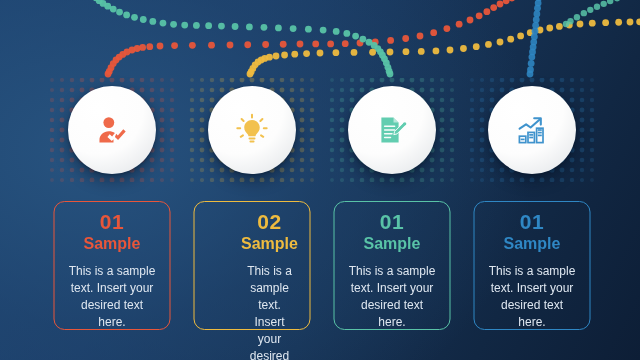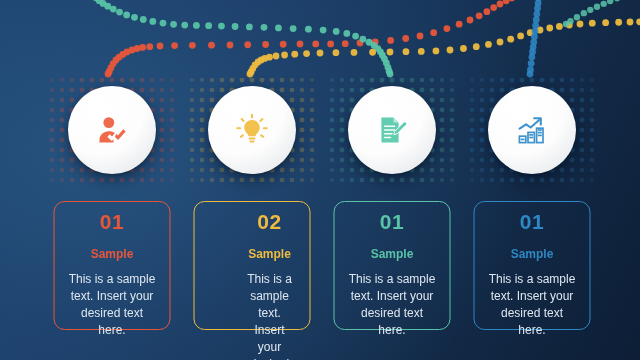--- a/index.html
+++ b/index.html
@@ -83,23 +83,23 @@
     padding: 9px 9px 0 9px;
     text-align: center;
   }
   .num {
     font-size: 21px;
     font-weight: bold;
     line-height: 1;
     letter-spacing: .5px;
   }
   .sample {
-    font-size: 12px;
+    font-size: 16px;
     font-weight: bold;
-    margin-top: 16px;
+    margin-top: 4px;
     line-height: 1;
   }
   .body-text {
     margin-top: 11px;
     font-size: 12px;
     line-height: 1.42;
     color: #dfe7f0;
     padding: 0 3px;
   }
 </style>

